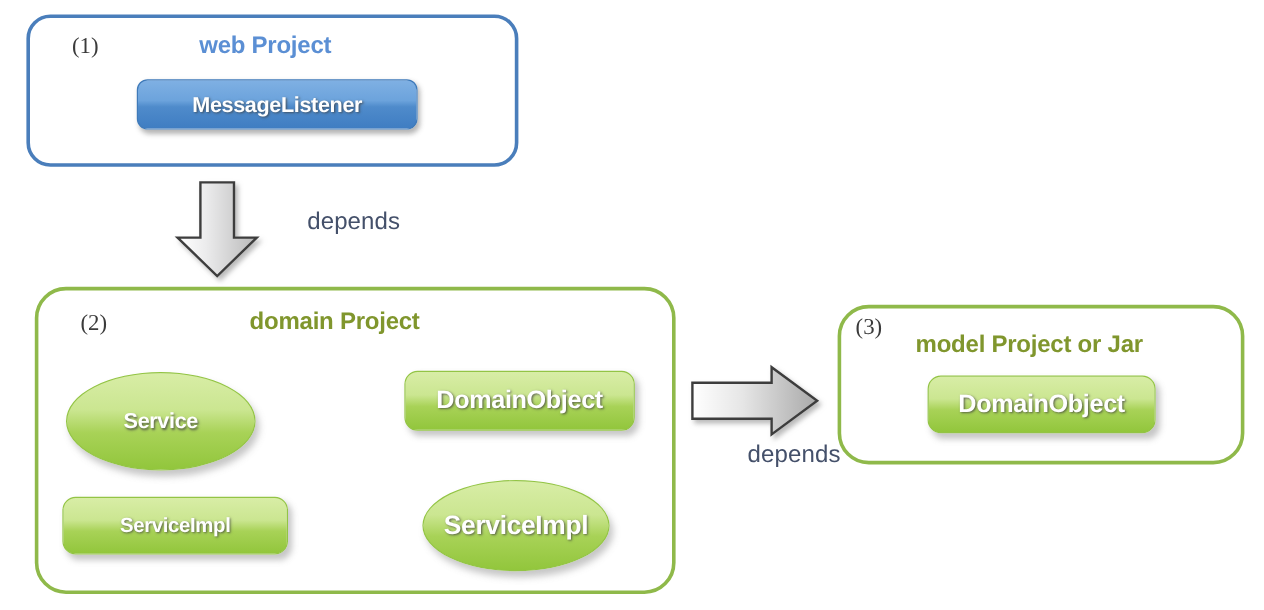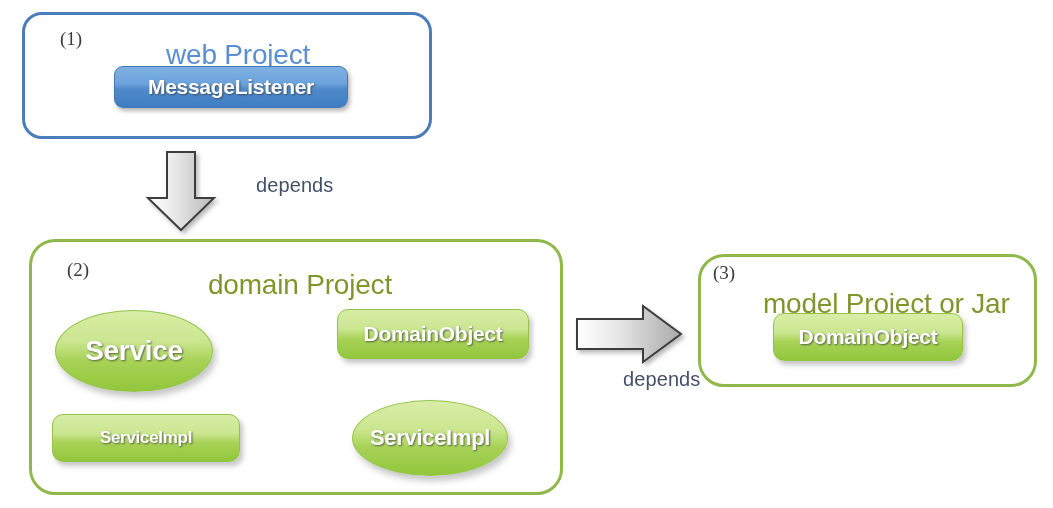--- a/index.html
+++ b/index.html
@@ -39,39 +39,38 @@
   .panel-index {
     position: absolute;
     font-size: 19px;
     color: #3b3b3b;
     font-family: "Liberation Serif", serif;
     letter-spacing: 0px;
     white-space: nowrap;
   }
   .panel-title {
     position: absolute;
-    font-size: 28px;
-    font-weight: normal;
+    font-size: 20px;
+    font-weight: bold;
     white-space: nowrap;
     letter-spacing: -0.2px;
-    margin-top: 12px;
   }
   .title-blue { color: #5b8fd4; }
   .title-green { color: #80962d; }
 
   
   .node {
     position: absolute;
     box-sizing: border-box;
     display: flex;
     align-items: center;
     justify-content: center;
     color: #ffffff;
     font-weight: bold;
-    font-size: 21px;
+    font-size: 18px;
     letter-spacing: -0.3px;
     text-shadow: 1px 1px 2px rgba(60,60,60,0.75);
     white-space: nowrap;
   }
 
   .node-blue-rect {
     background: linear-gradient(to bottom, #7fb0e3 0%, #6ca3dc 42%, #4f8bcb 55%, #3f7dc2 100%);
     border: 1px solid #3f7ab9;
     border-radius: 9px;
     box-shadow: 2px 3px 4px rgba(90,90,90,0.45);
@@ -132,21 +131,21 @@
       <polygon points="22,2 50,2 50,48 69,48 36,80 3,48 22,48" fill="url(#gradDown)" stroke="#3d3d3d" stroke-width="2" stroke-linejoin="miter" filter="url(#shDown)"></polygon>
     </svg>
   </div>
   <div class="edge-label" style="left:218px; top:174px;">depends</div>
 
   <div class="panel panel-green" style="left:29px; top:239px; width:534px; height:256px;">
   </div>
   <div class="panel-index" style="left:67px; top:259px;">(2)</div>
   <div class="panel-title title-green" style="left:208px; top:257px;">domain Project</div>
 
-  <div class="node node-green-ellipse" style="left:55px; top:310px; width:158px; height:82px; font-size:28px;">Service</div>
+  <div class="node node-green-ellipse" style="left:55px; top:310px; width:158px; height:82px; font-size:18px;">Service</div>
 
   <div class="node node-green-rect" style="left:337px; top:309px; width:192px; height:50px; font-size:21px;">DomainObject</div>
 
   <div class="node node-green-rect" style="left:52px; top:414px; width:188px; height:48px; font-size:17px;">ServiceImpl</div>
 
   <div class="node node-green-ellipse" style="left:352px; top:400px; width:156px; height:76px; font-size:22px;">ServiceImpl</div>
 
   <div class="arrow" style="left:575px; top:304px;">
     <svg width="110" height="66" viewBox="0 0 110 66">
       <defs>

